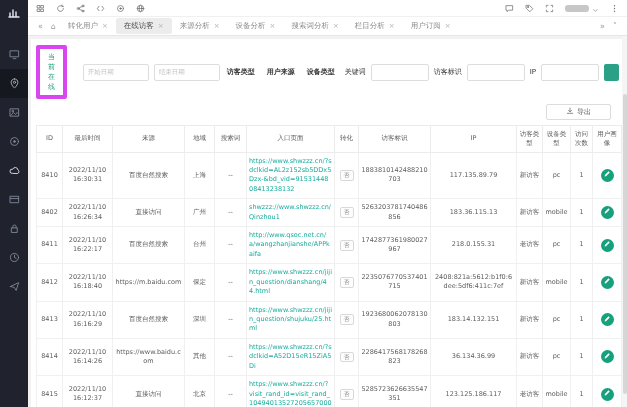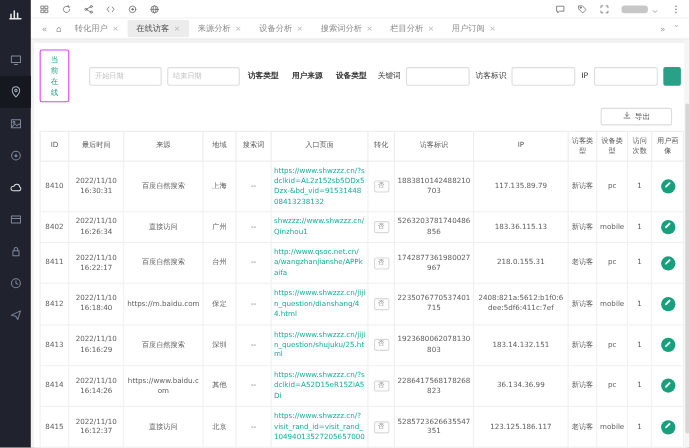--- a/index.html
+++ b/index.html
@@ -29,21 +29,21 @@
   .tab-ctrl{padding:0 4px;color:#9a9a9a;cursor:pointer;font-size:8px;}
   .tabs-wrap{display:flex;align-items:center;flex:1;overflow:hidden;}
   .tab{display:flex;align-items:center;gap:4px;padding:3px 8px;cursor:pointer;white-space:nowrap;border-radius:2px;}
   .tab.active{background:#ececec;color:#4d4d4d;}
   .tab .x{color:#b5b5b5;font-size:7px;}
   
   .content{position:absolute;left:28px;top:36px;right:0;bottom:0;background:#f2f2f2;padding:3px 3px 0 3px;}
   .card{background:#fff;height:420px;padding:6px 5px 0 5px;position:relative;}
   
   .frow{display:flex;align-items:center;gap:5px;font-size:7px;color:#444;}
-  .btn{border:1px solid #d946ef;background:#fff;border-radius:2px;padding:3px 8px;font-size:7px;
+  .btn{border:4px solid #d946ef;background:#fff;border-radius:2px;padding:3px 8px;font-size:7px;
        cursor:pointer;color:#2aa186;font-family:inherit;}
   .btn.primary{background:#2aa186;border-color:#2aa186;color:#fff;}
   .inp{border:1px solid #ddd;border-radius:2px;height:17px;width:66px;padding:0 4px;font-size:6.5px;
        color:#555;font-family:inherit;}
   .inp::placeholder{color:#bfbfbf;}
   .inp.small{width:58px;}
   .sel{display:flex;align-items:center;gap:3px;cursor:pointer;color:#333;font-size:7px;padding:0 2px;white-space:nowrap;}
   .flabel{color:#333;white-space:nowrap;}
   .search-btn{width:25px;height:17px;background:#2aa186;border:none;border-radius:2px;cursor:pointer;
               display:flex;align-items:center;justify-content:center;color:#fff;}

